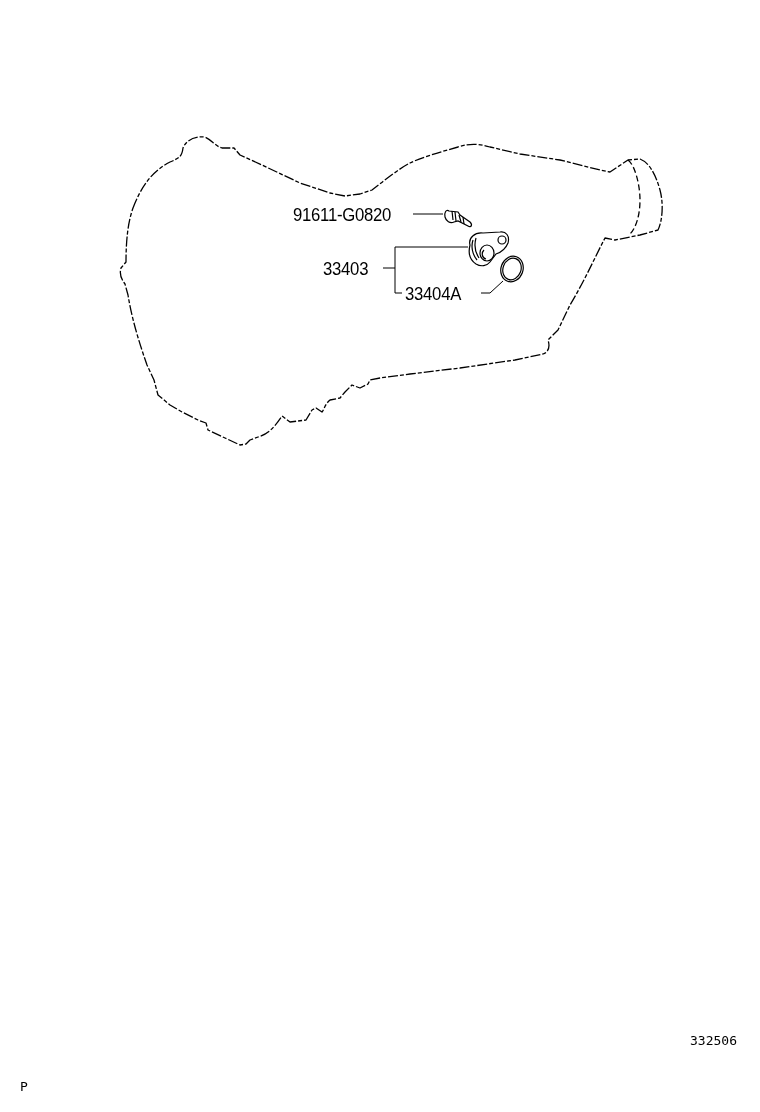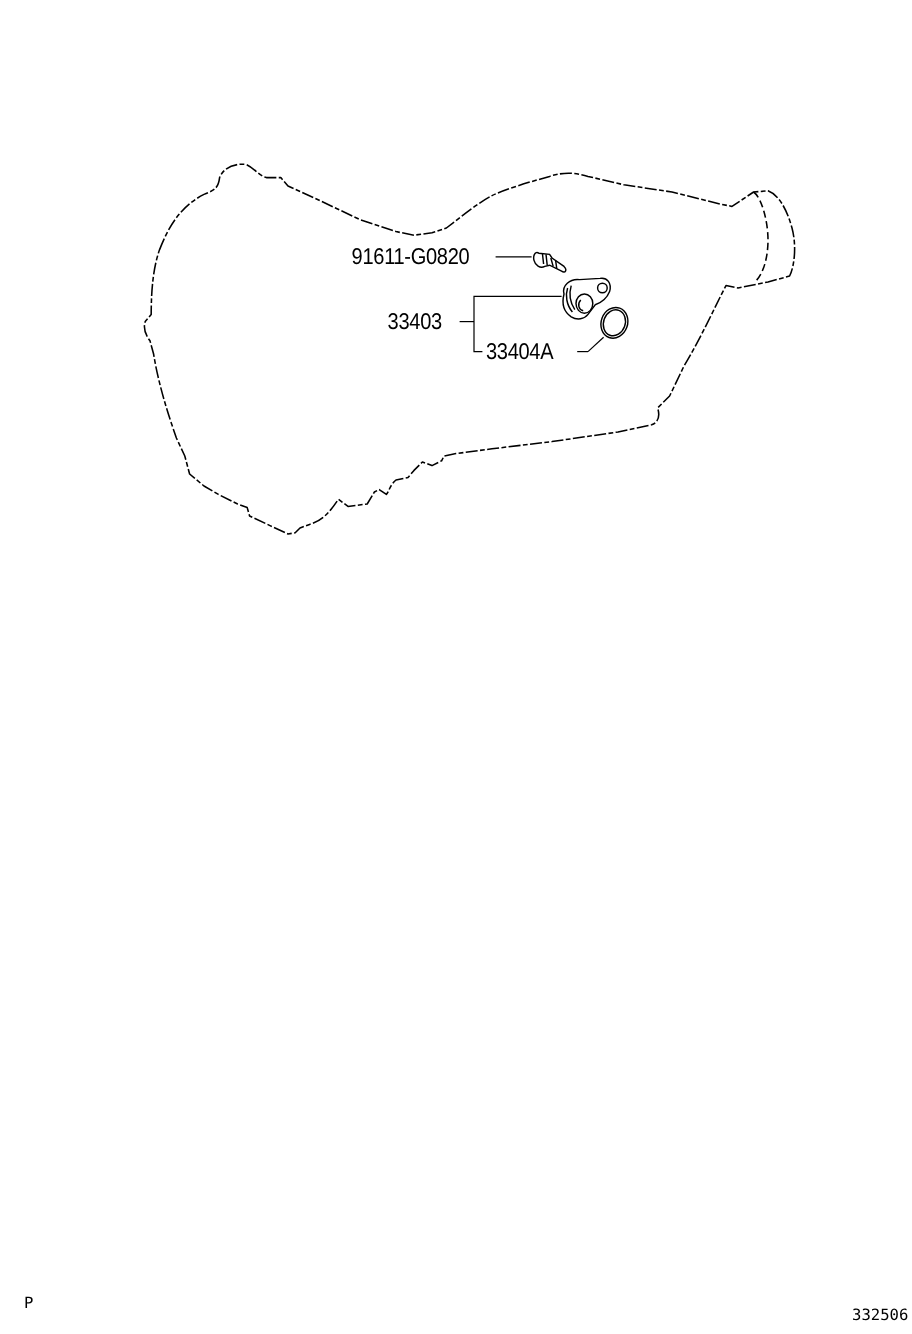--- a/index.html
+++ b/index.html
@@ -79,13 +79,13 @@
     <line x1="481" y1="293" x2="490" y2="293"></line>
     <line x1="490" y1="293" x2="503" y2="281"></line>
   </g>
 </svg>
 
 <div class="label part-label" style="left:293px; top:205px;">91611-G0820</div>
 <div class="label part-label" style="left:323px; top:259px;">33403</div>
 <div class="label part-label" style="left:405px; top:284px;">33404A</div>
 
 <div class="label corner" style="left:20px; top:1080px;">P</div>
-<div class="label corner" style="left:690px; top:1090px;margin-left:20px;">332506</div>
+<div class="label corner" style="left:690px; top:1034px;">332506</div>
 
 </body></html>

